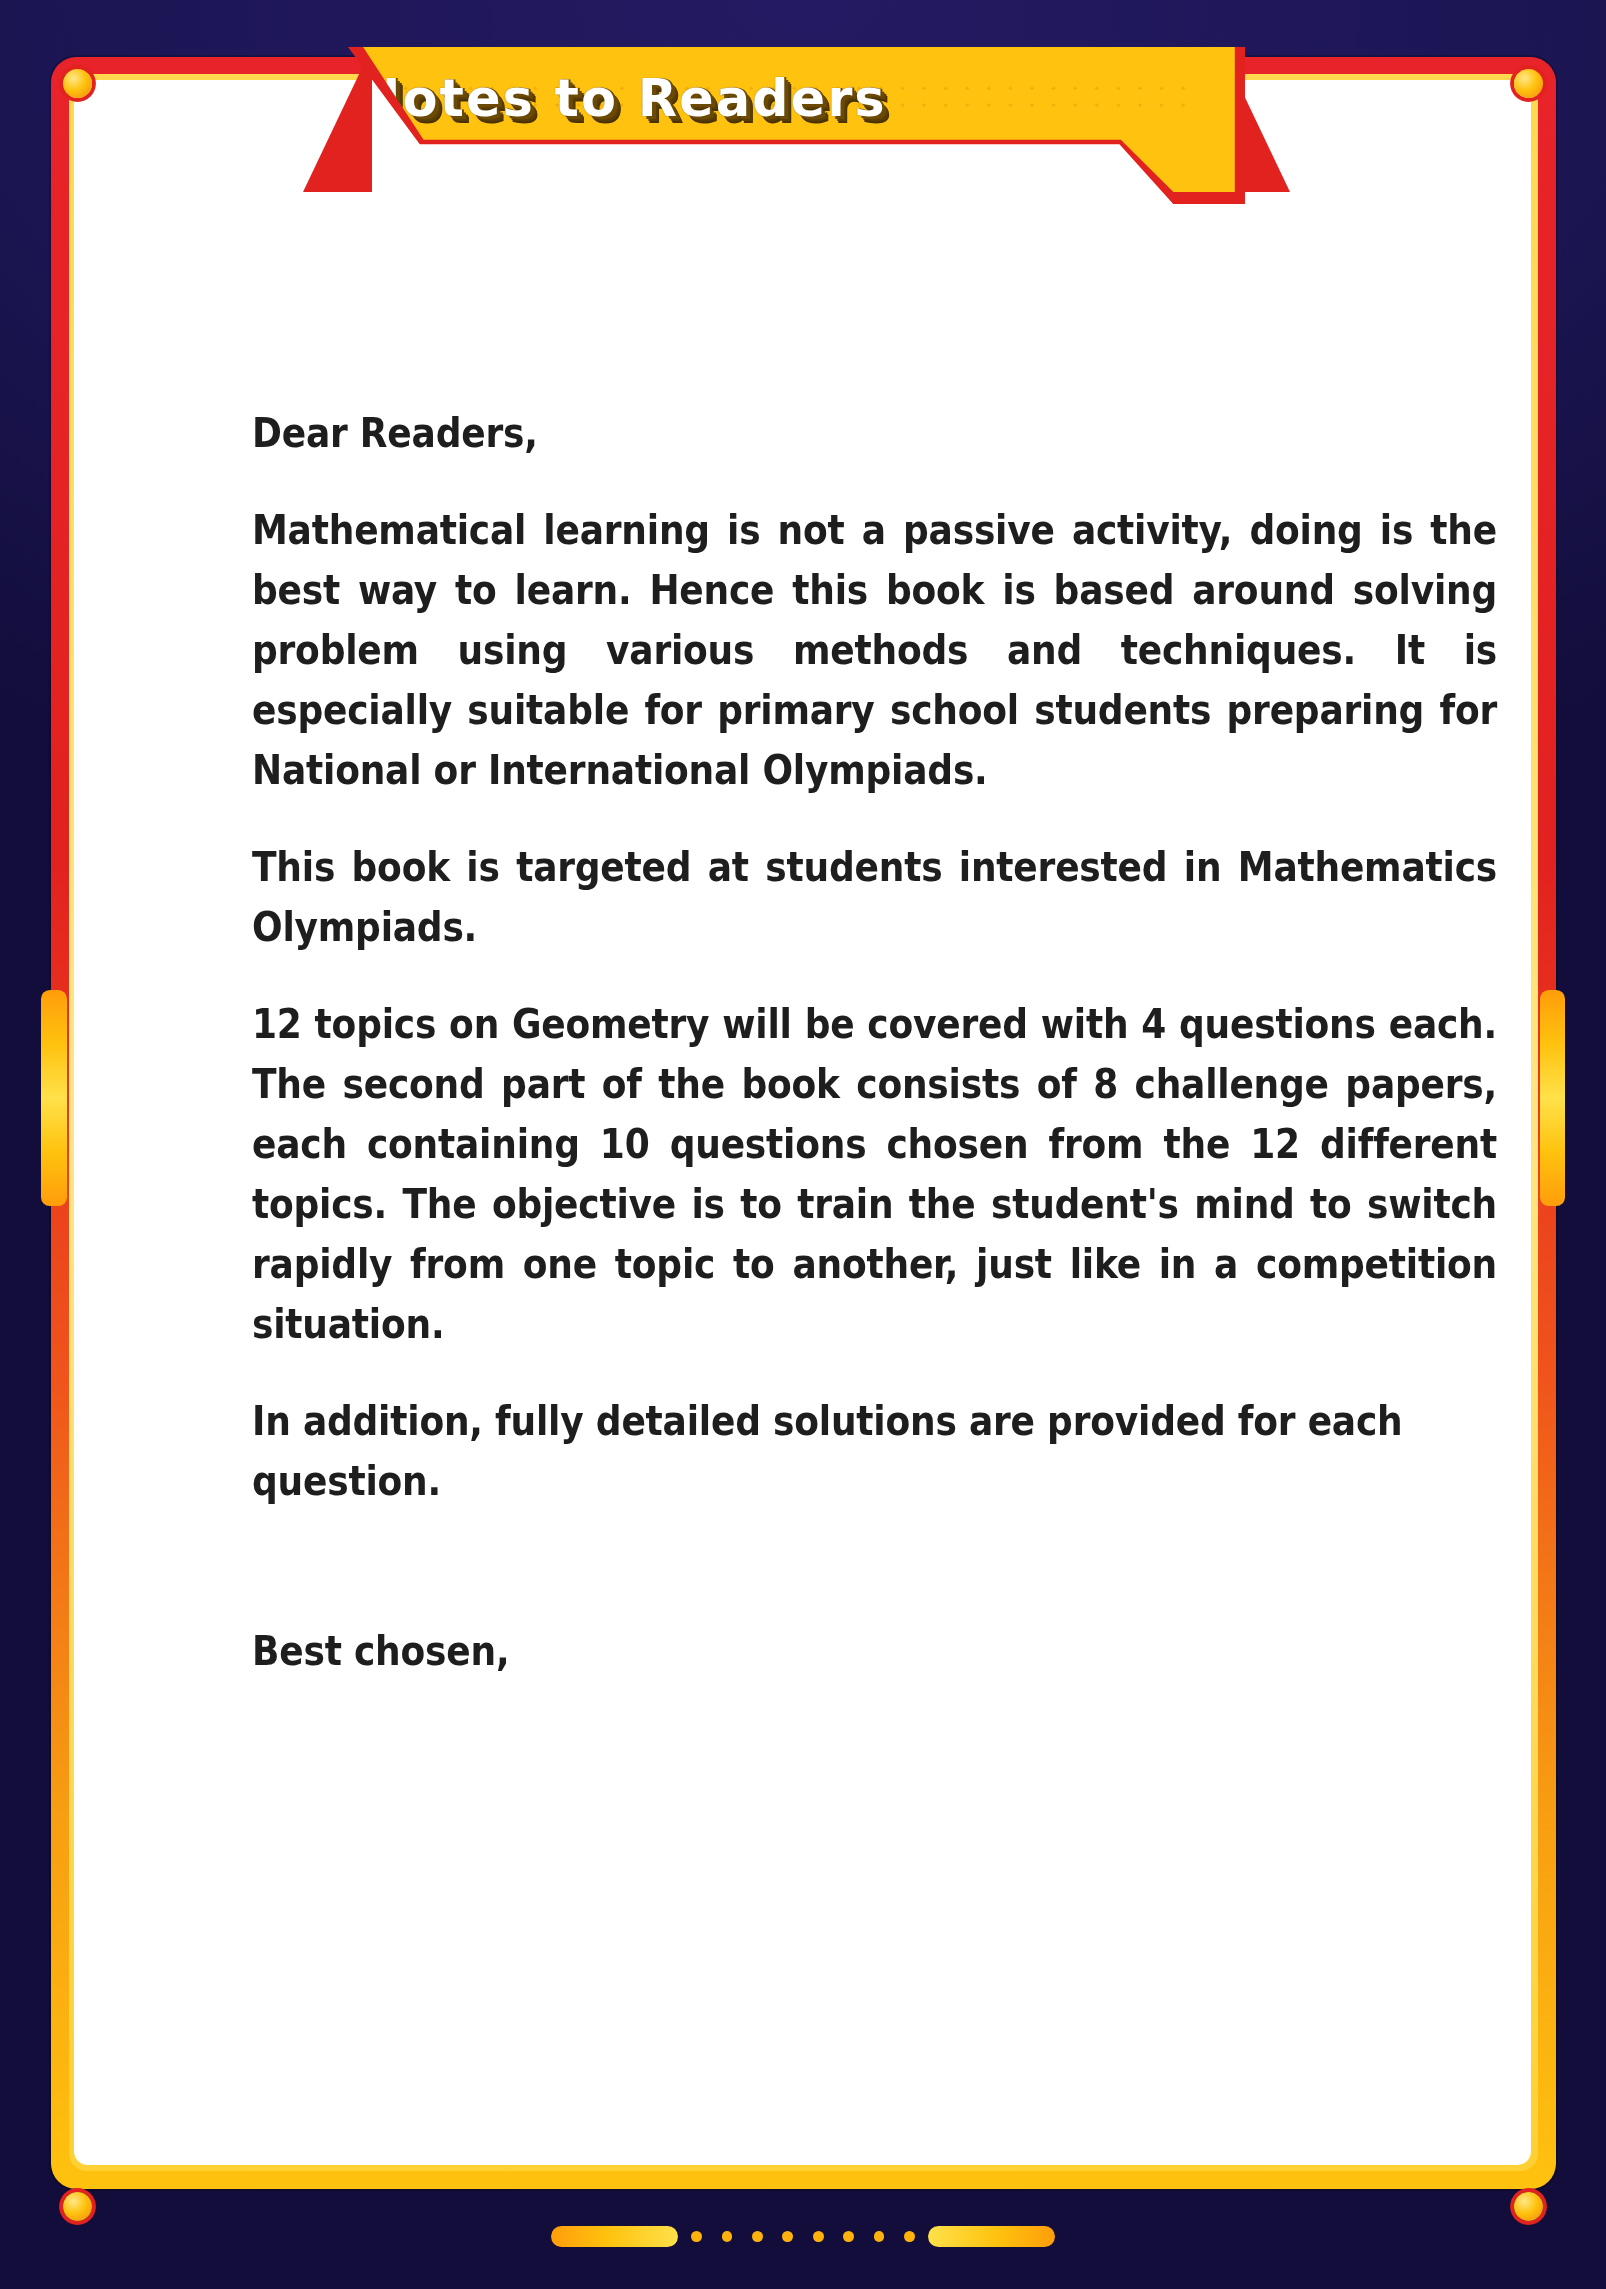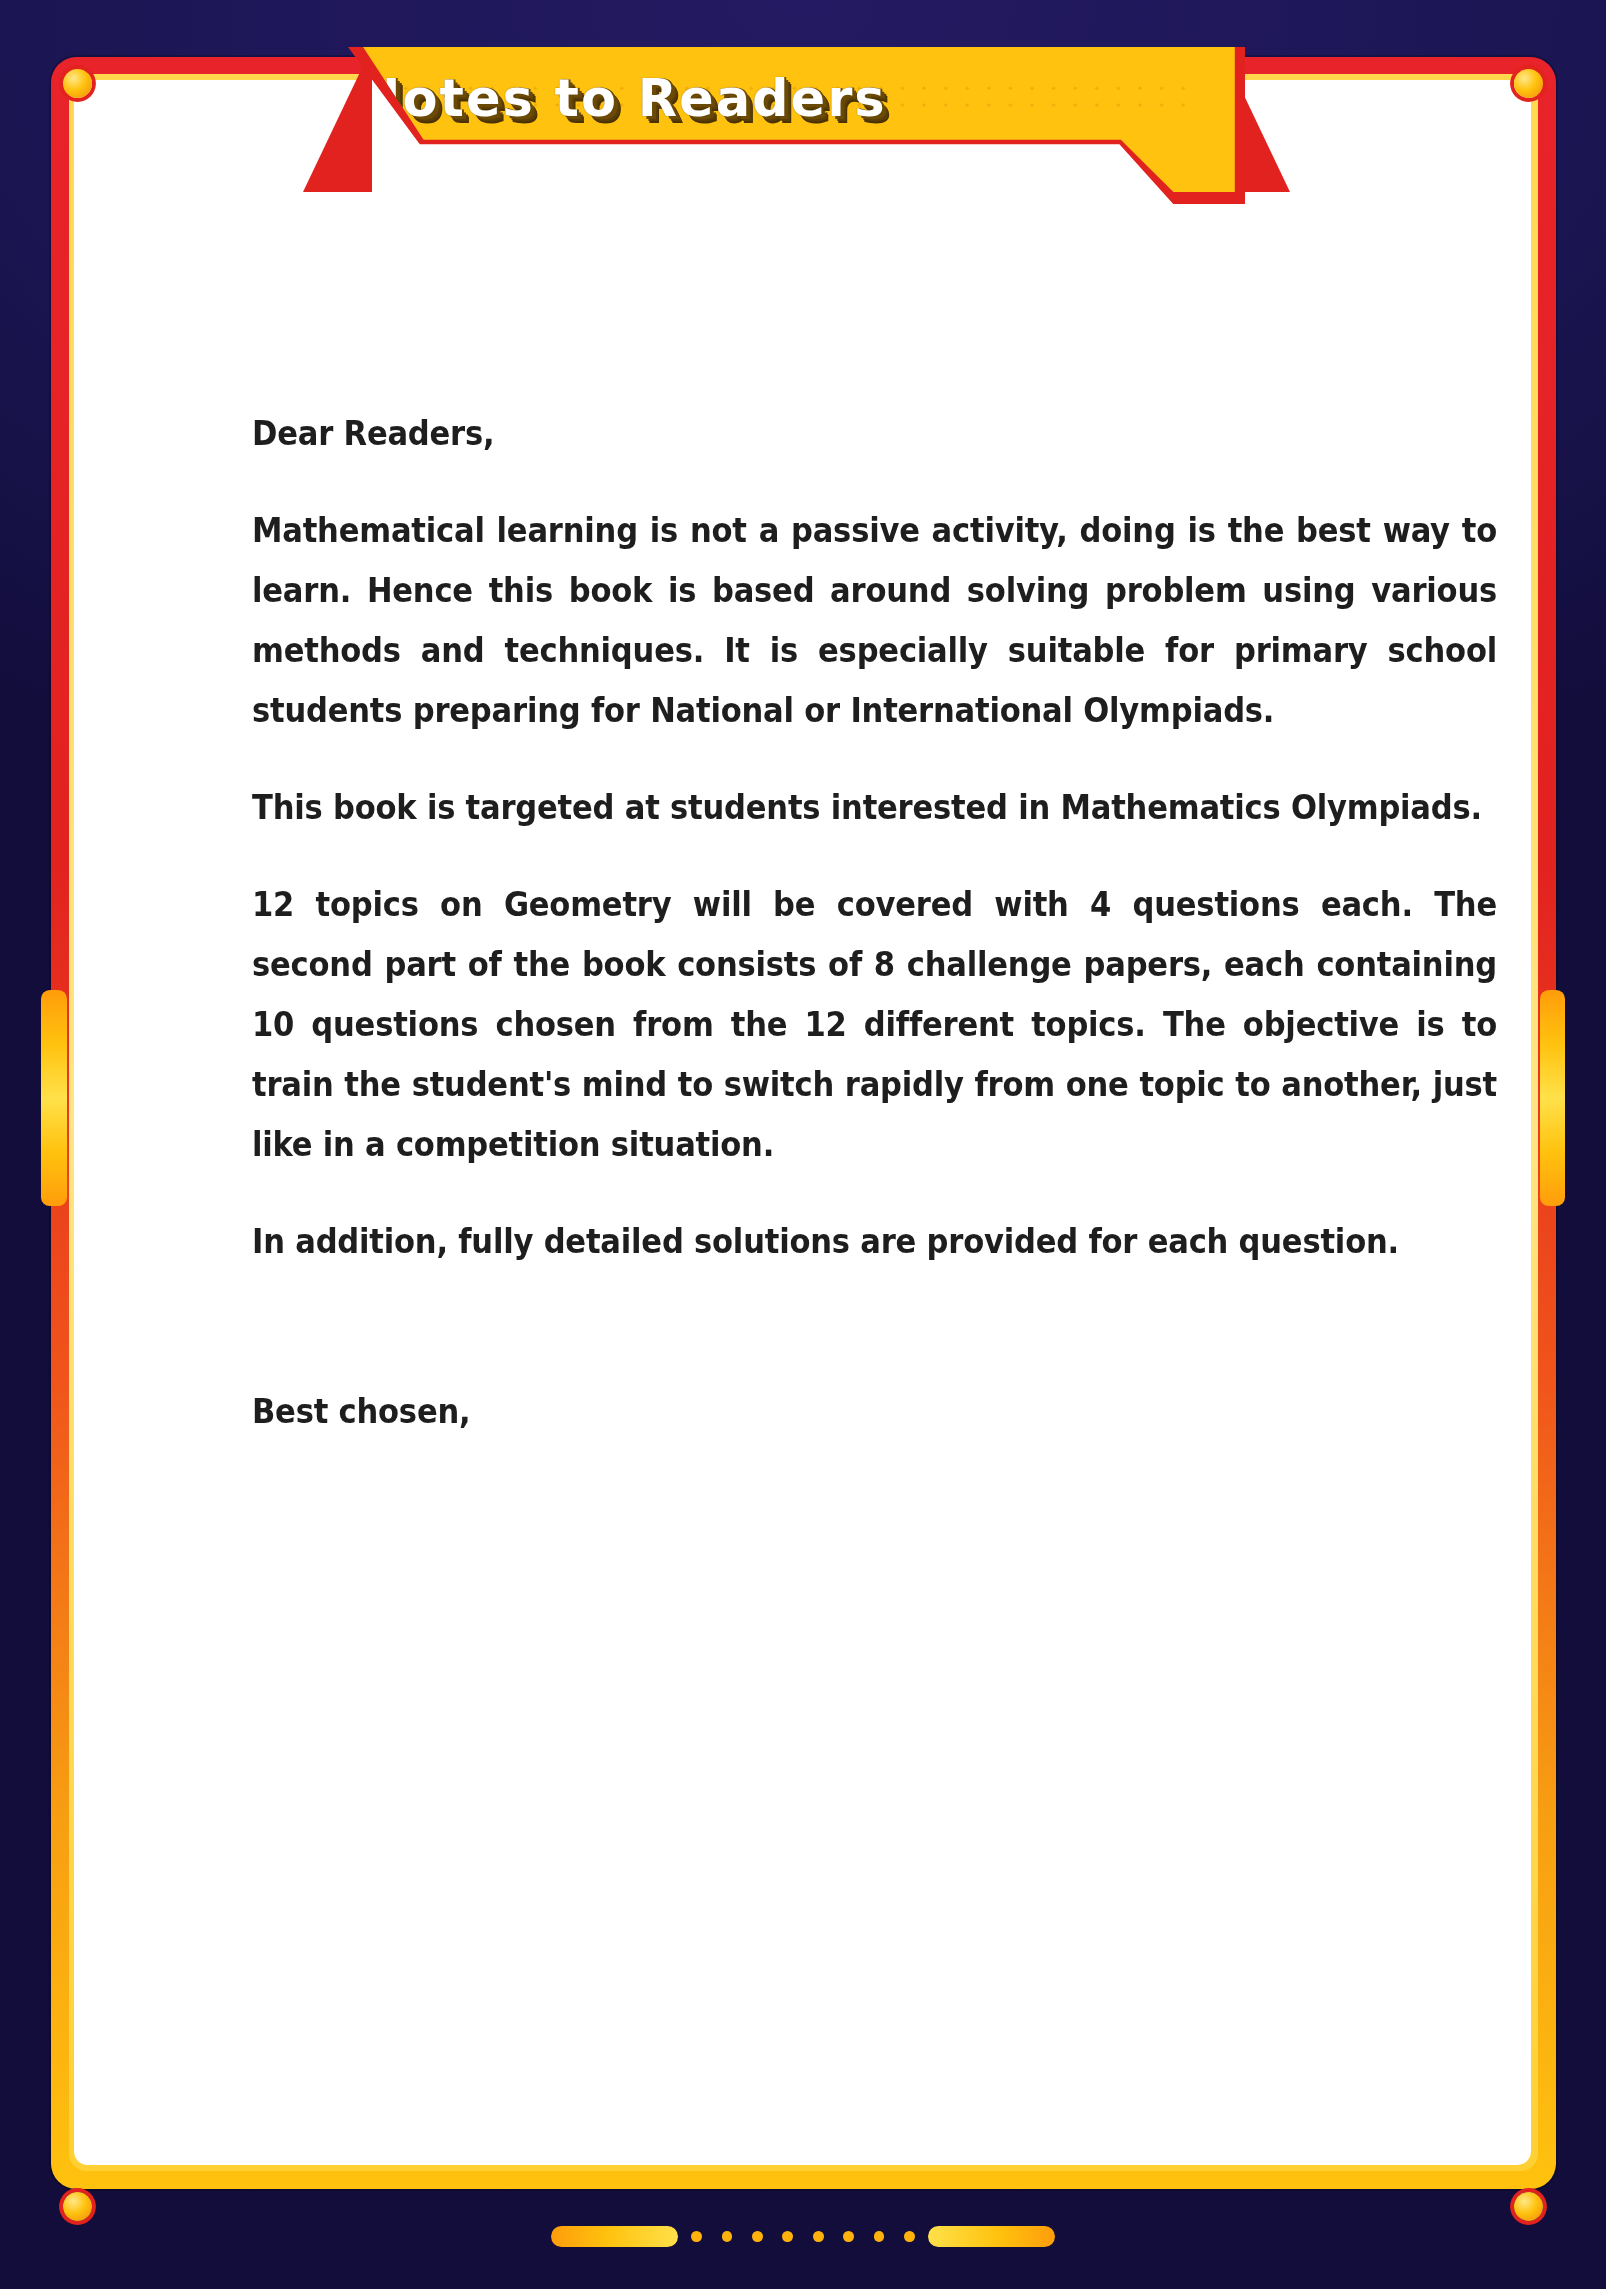--- a/index.html
+++ b/index.html
@@ -165,21 +165,21 @@
   }
 
   
   #letter {
     position:absolute;
     left:178px; top:323px;
     width:1245px;
   }
   .para {
     font-family:"DejaVu Sans Condensed","Liberation Sans Narrow","Liberation Sans", sans-serif;
-    font-size:34px;
+    font-size:40px;
     font-weight:600;
     line-height:60px;
     color:#1e1e1e;
     text-align:justify;
     text-justify:inter-word;
     letter-spacing:-0.2px;
     margin-bottom:37px;
   }
   .para.no-justify { text-align:left; }
   .sig { margin-bottom:0; }

